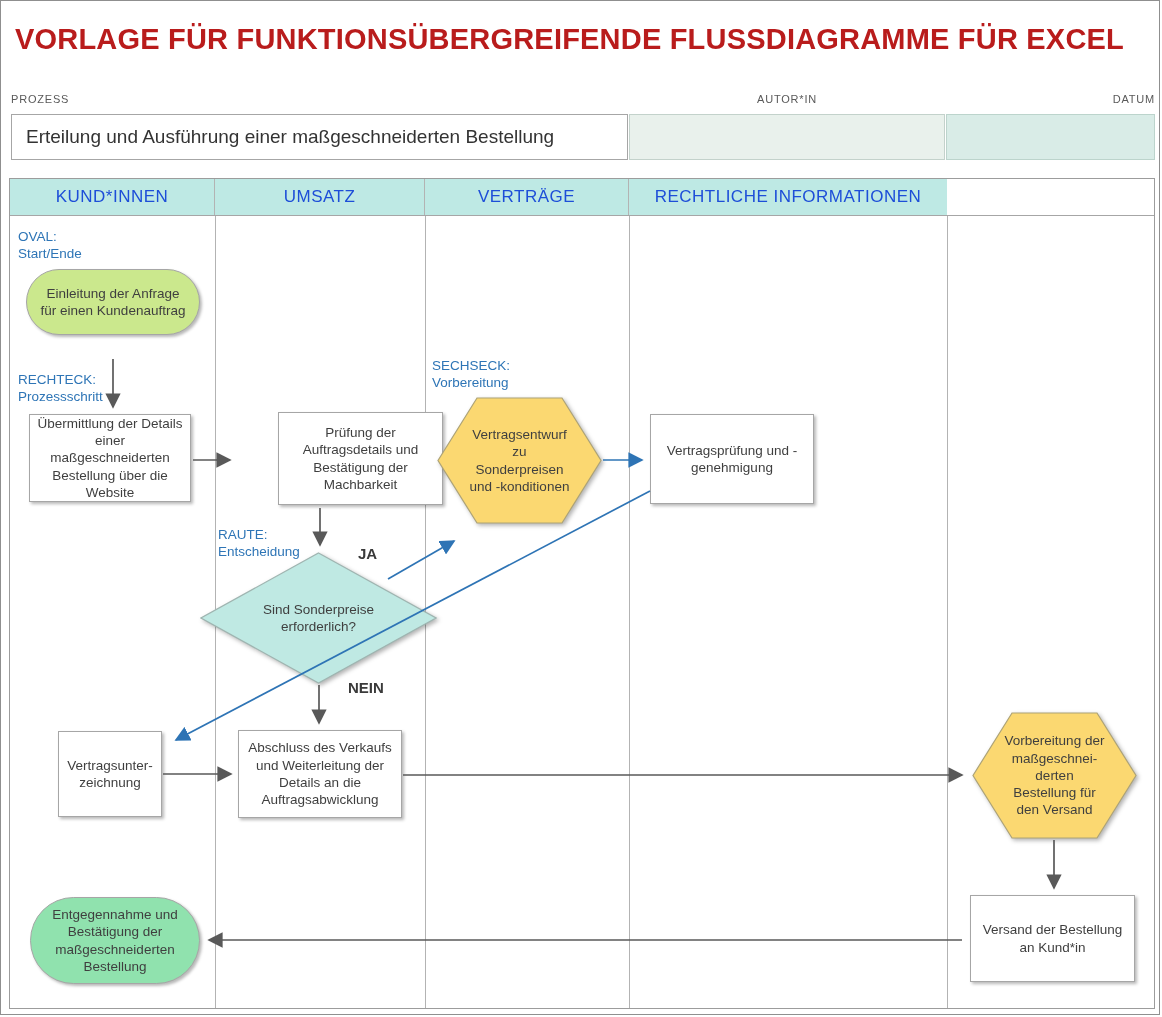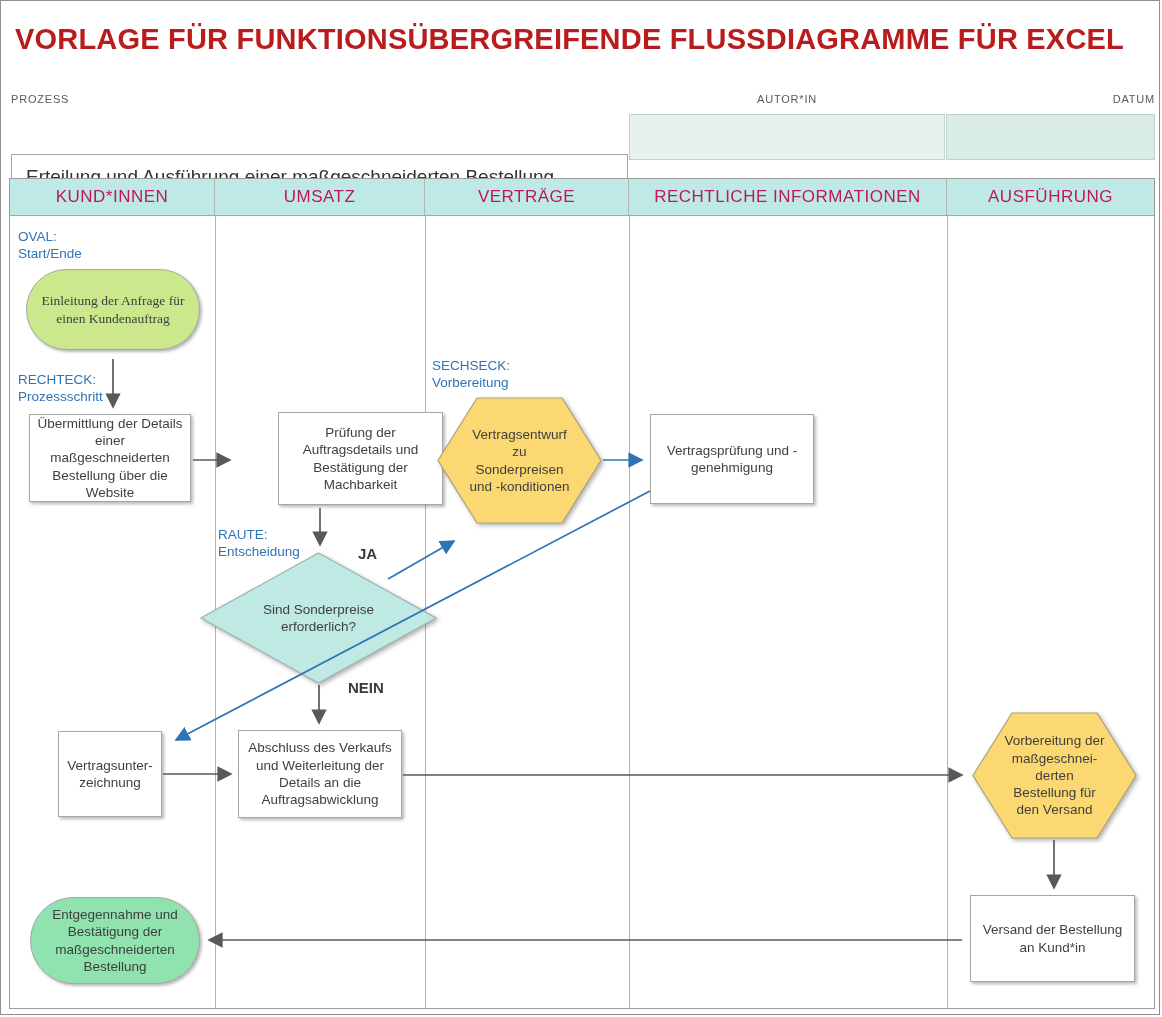--- a/index.html
+++ b/index.html
@@ -16,34 +16,34 @@
   }
   .meta-label {
     position:absolute; top:92px; font-size:11px; letter-spacing:0.8px;
     color:#595959;
   }
   .field {
     position:absolute; top:113px; height:46px; display:flex; align-items:center;
   }
   .field.prozess {
     left:10px; width:617px; background:#fff; border:1px solid #a6a6a6;
-    padding-left:14px; font-size:19px; color:#333;margin-top:40px;
+    padding-left:14px; font-size:19px; color:#333;
   }
   .field.autor { left:628px; width:316px; background:#e9f1ec; border:1px solid #c3d2cb; }
   .field.datum { left:945px; width:209px; background:#d9ece7; border:1px solid #bcd4cc; }
 
   .table {
     position:absolute; left:8px; top:177px; width:1146px; height:831px;
     border:1px solid #9c9c9c; background:#fff;
   }
   .lane-header { display:flex; height:37px; border-bottom:1px solid #a6a6a6; }
   .lane-cell {
     background:#bee9e4; border-right:1px solid #b3b3b3;
     display:flex; align-items:center; justify-content:center;
-    font-size:17px; letter-spacing:0.5px; color:#be185d;
+    font-size:17px; letter-spacing:0.5px; color:#1d4ed8;
   }
   .lane-cell:last-child { border-right:none; }
   .body { position:relative; width:1144px; height:792px; }
   .lane-div { position:absolute; top:0; bottom:0; width:1px; background:#b3b3b3; }
 
   .legend {
     position:absolute; color:#2e75b6; font-size:13.5px; line-height:17px;
     white-space:nowrap;
   }
   .shape {
@@ -87,21 +87,20 @@
   <div class="field prozess">Erteilung und Ausführung einer maßgeschneiderten Bestellung</div>
   <div class="field autor"></div>
   <div class="field datum"></div>
 
   <div class="table">
     <div class="lane-header">
       <div class="lane-cell" style="width:205px;">KUND*INNEN</div>
       <div class="lane-cell" style="width:210px;">UMSATZ</div>
       <div class="lane-cell" style="width:204px;">VERTRÄGE</div>
       <div class="lane-cell" style="width:318px;">RECHTLICHE INFORMATIONEN</div>
-      <div class="lane-cell" style="width:207px;">AUSFÜHRUNG</div>
     </div>
 
     <div class="body">
       <div class="lane-div" style="left:205px;"></div>
       <div class="lane-div" style="left:415px;"></div>
       <div class="lane-div" style="left:619px;"></div>
       <div class="lane-div" style="left:937px;"></div>
 
       <div class="legend" style="left:8px; top:12px;">
         <div>OVAL:</div>
@@ -113,21 +112,21 @@
       </div>
       <div class="legend" style="left:422px; top:141px;">
         <div>SECHSECK:</div>
         <div>Vorbereitung</div>
       </div>
       <div class="legend" style="left:208px; top:310px;">
         <div>RAUTE:</div>
         <div>Entscheidung</div>
       </div>
 
-      <div class="shape oval start" style="left:16px; top:53px; width:174px; height:81px;font-family:Liberation Serif, serif;">Einleitung der Anfrage für einen Kundenauftrag</div>
+      <div class="shape oval start" style="left:16px; top:53px; width:174px; height:66px;">Einleitung der Anfrage für einen Kundenauftrag</div>
 
       <div class="shape rect" style="left:19px; top:198px; width:162px; height:88px;">Übermittlung der Details einer maßgeschneiderten Bestellung über die Website</div>
 
       <div class="shape rect" style="left:227px; top:196px; width:165px; height:93px;margin-left:41px;">Prüfung der Auftragsdetails und Bestätigung der Machbarkeit</div>
 
       <div class="poly hex" style="left:427px; top:181px; width:165px; height:127px;">
         <svg width="165" height="127" viewBox="0 0 165 127">
           <polygon points="40,1 125,1 164,63.5 125,126 40,126 1,63.5" fill="#FBD871" stroke="#ada377" stroke-width="1.2"></polygon>
         </svg>
         <div class="ptext">Vertragsentwurf zu Sonderpreisen und -konditionen</div>

